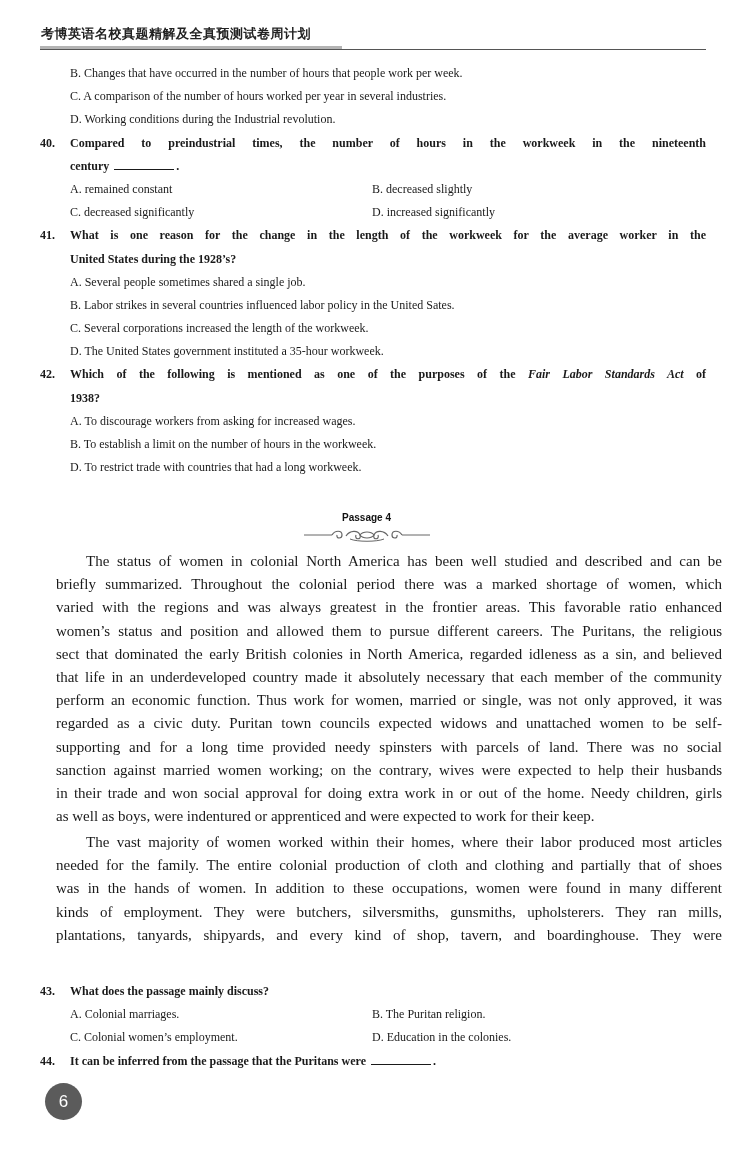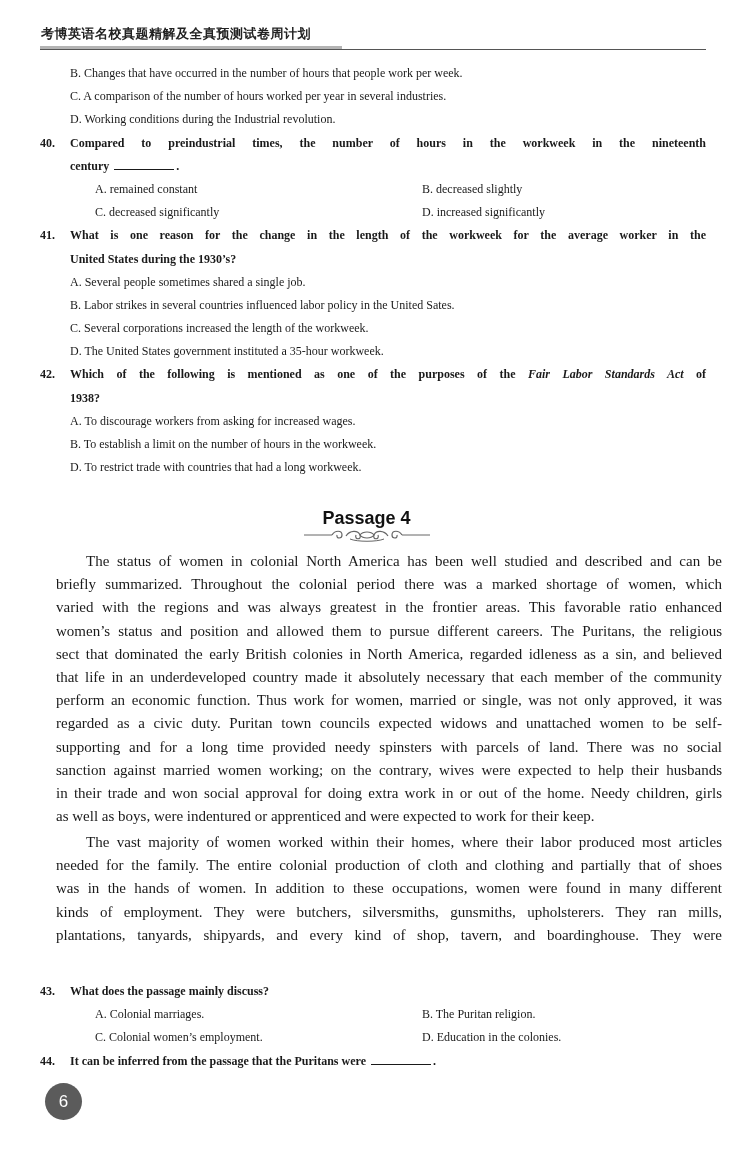--- a/index.html
+++ b/index.html
@@ -14,28 +14,28 @@
 
   .content { position: absolute; left: 40px; top: 62px; width: 666px; font-size: 12px; }
   .line { line-height: 23.2px; height: 23.2px; white-space: nowrap; }
   .opt { padding-left: 30px; }
   .q { font-weight: bold; display: flex; }
   .q .num { width: 30px; flex: none; }
   .q .qtext { flex: 1; text-align: justify; text-align-last: justify; white-space: normal; }
   .q.last .qtext { text-align-last: left; }
   .qcont { padding-left: 30px; font-weight: bold; }
   .two { display: flex; padding-left: 30px; }
-  .two > span { display: block; margin-left: 25px; }
+  .two > span { display: block; }
   .two .col1 { width: 302px; }
   .blank { display: inline-block; width: 60px; border-bottom: 1px solid #1a1a1a; height: 14px; vertical-align: baseline; margin: 0 2px; }
   em { }
 
   .passage-title { position: absolute; left: 0; width: 733px; top: 509px; text-align: center; }
   .passage-title .label { font-family: "Liberation Sans", "DejaVu Sans", sans-serif; font-weight: bold;
-                          font-size: 18px; color: #111; line-height: 18px; }
+                          font-size: 10px; color: #111; line-height: 18px; }
   .ornament { display: block; margin: 0 auto; margin-top: 1px; }
 
   .para { position: absolute; left: 56px; width: 666px; font-size: 15px; line-height: 23.2px; }
   .para .pl { display: block; text-align: justify; text-align-last: justify; white-space: nowrap; height: 23.2px; }
   .para .pl.first { text-indent: 30px; }
   .para .pl.end { text-align-last: left; }
 
   .page-num { position: absolute; left: 45px; top: 1083px; width: 37px; height: 37px; border-radius: 50%;
               background: #5b5b5b; color: #fff; font-family: "Liberation Sans", sans-serif; font-size: 17px;
               text-align: center; line-height: 37px; }
@@ -71,21 +71,21 @@
   </div>
   <div class="line two">
     <span class="col1">C. decreased significantly</span>
     <span>D. increased significantly</span>
   </div>
 
   <div class="line q">
     <span class="num">41.</span>
     <span class="qtext">What is one reason for the change in the length of the workweek for the average worker in the</span>
   </div>
-  <div class="line qcont">United States during the 1930’s?</div>
+  <div class="line qcont">United States during the 1928’s?</div>
   <div class="line opt">A. Several people sometimes shared a single job.</div>
   <div class="line opt">B. Labor strikes in several countries influenced labor policy in the United Sates.</div>
   <div class="line opt">C. Several corporations increased the length of the workweek.</div>
   <div class="line opt">D. The United States government instituted a 35-hour workweek.</div>
 
   <div class="line q">
     <span class="num">42.</span>
     <span class="qtext"><span>Which of the following is mentioned as one of the purposes of the</span> <em>Fair Labor Standards Act</em> <span>of</span></span>
   </div>
   <div class="line qcont">1938?</div>

